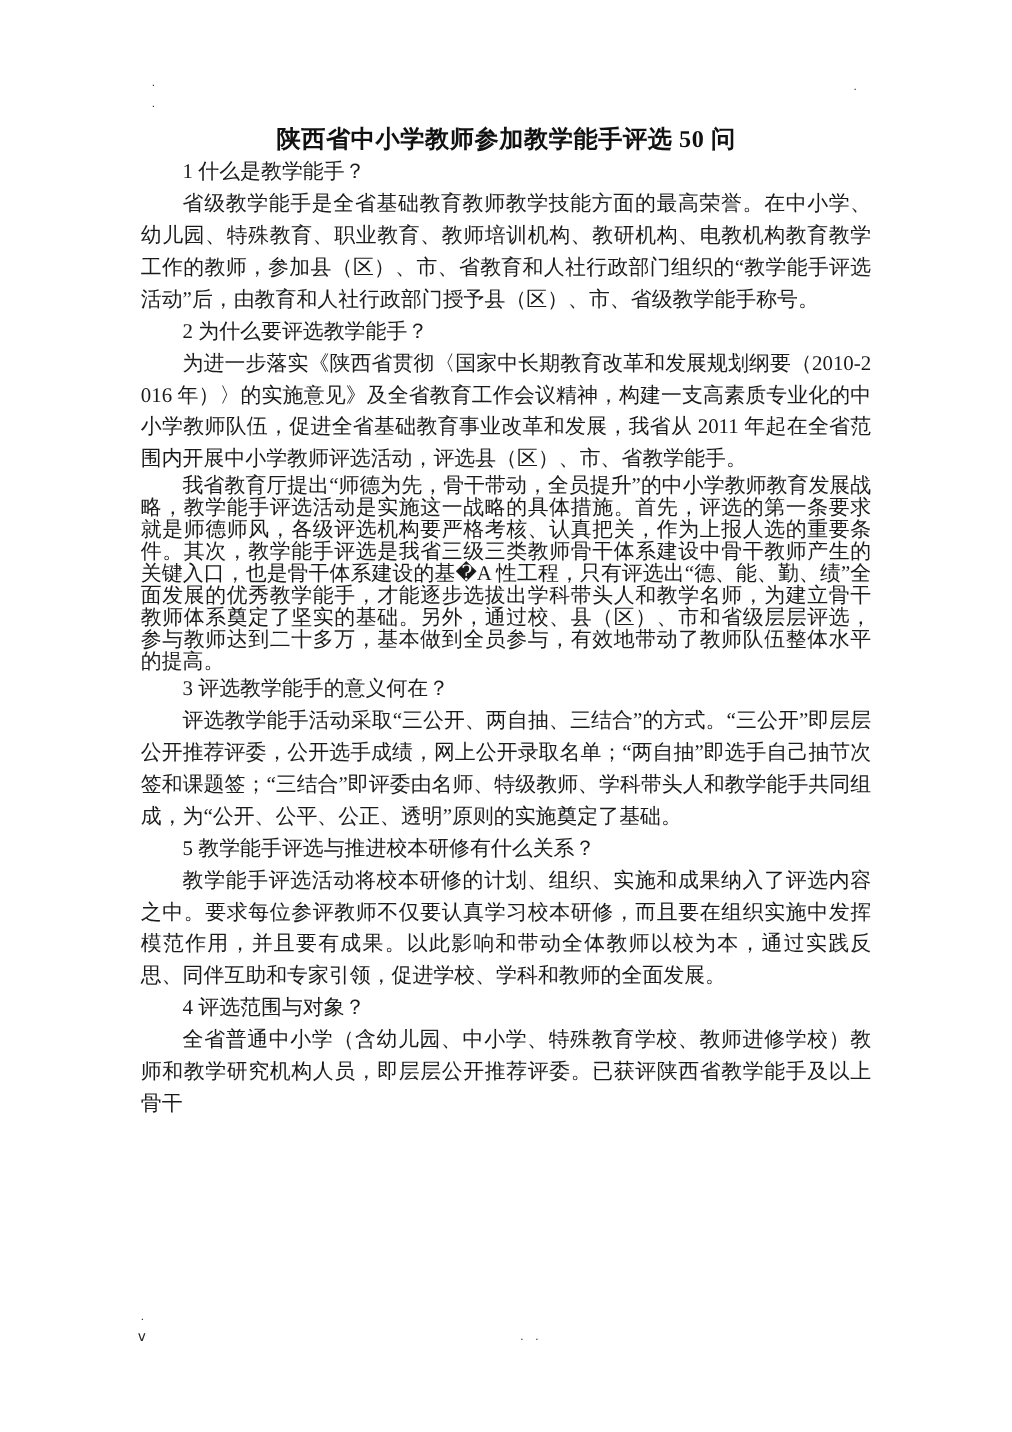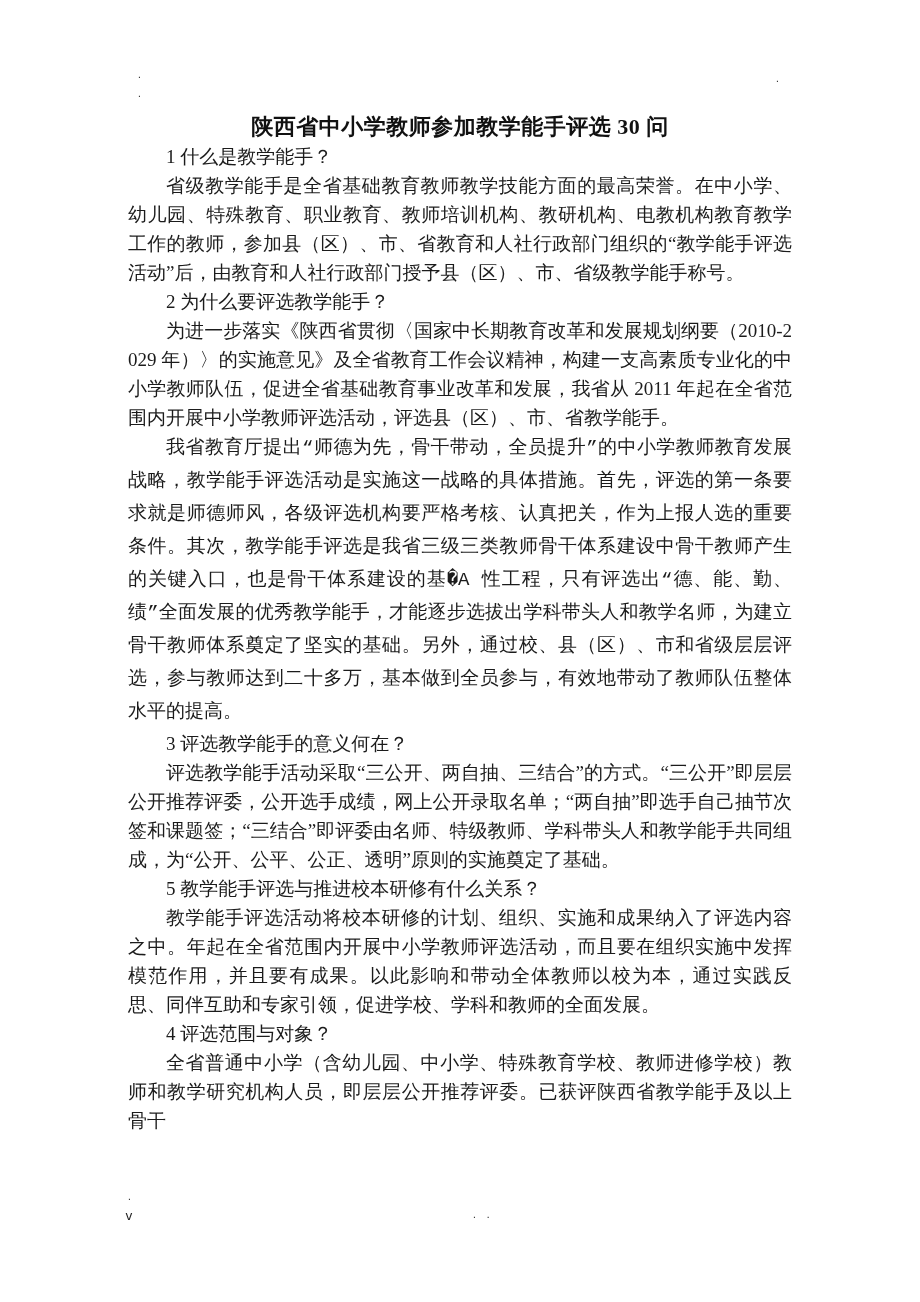--- a/index.html
+++ b/index.html
@@ -27,46 +27,46 @@
   .content {
     font-size: 19px;
     line-height: 29px;
     text-align: justify;
   }
   .para {
     margin: 0;
     text-indent: 38px;
     word-break: break-all;
   }
-  .para.loose { line-height: 33px; font-family: Liberation Mono, monospace; }
+  .para.loose { line-height: 20px; }
   .stray {
     position: absolute;
     color: #222222;
     font-family: "DejaVu Sans Mono", monospace;
     line-height: 1;
   }
   .stray.dot { font-size: 8px; }
   .stray.vee { font-size: 13px; }
 </style>
 </head>
 <body>
 
 <div class="page">
-  <h1 class="doc-title">陕西省中小学教师参加教学能手评选 30 问</h1>
+  <h1 class="doc-title">陕西省中小学教师参加教学能手评选 50 问</h1>
 
   <div class="content">
     <p class="para">1 什么是教学能手？</p>
     <p class="para">省级教学能手是全省基础教育教师教学技能方面的最高荣誉。在中小学、幼儿园、特殊教育、职业教育、教师培训机构、教研机构、电教机构教育教学工作的教师，参加县（区）、市、省教育和人社行政部门组织的“教学能手评选活动”后，由教育和人社行政部门授予县（区）、市、省级教学能手称号。</p>
     <p class="para">2 为什么要评选教学能手？</p>
-    <p class="para">为进一步落实《陕西省贯彻〈国家中长期教育改革和发展规划纲要（2010-2029 年）〉的实施意见》及全省教育工作会议精神，构建一支高素质专业化的中小学教师队伍，促进全省基础教育事业改革和发展，我省从 2011 年起在全省范围内开展中小学教师评选活动，评选县（区）、市、省教学能手。</p>
+    <p class="para">为进一步落实《陕西省贯彻〈国家中长期教育改革和发展规划纲要（2010-2016 年）〉的实施意见》及全省教育工作会议精神，构建一支高素质专业化的中小学教师队伍，促进全省基础教育事业改革和发展，我省从 2011 年起在全省范围内开展中小学教师评选活动，评选县（区）、市、省教学能手。</p>
     <p class="para loose">我省教育厅提出“师德为先，骨干带动，全员提升”的中小学教师教育发展战略，教学能手评选活动是实施这一战略的具体措施。首先，评选的第一条要求就是师德师风，各级评选机构要严格考核、认真把关，作为上报人选的重要条件。其次，教学能手评选是我省三级三类教师骨干体系建设中骨干教师产生的关键入口，也是骨干体系建设的基�A 性工程，只有评选出“德、能、勤、绩”全面发展的优秀教学能手，才能逐步选拔出学科带头人和教学名师，为建立骨干教师体系奠定了坚实的基础。另外，通过校、县（区）、市和省级层层评选，参与教师达到二十多万，基本做到全员参与，有效地带动了教师队伍整体水平的提高。</p>
     <p class="para">3 评选教学能手的意义何在？</p>
     <p class="para">评选教学能手活动采取“三公开、两自抽、三结合”的方式。“三公开”即层层公开推荐评委，公开选手成绩，网上公开录取名单；“两自抽”即选手自己抽节次签和课题签；“三结合”即评委由名师、特级教师、学科带头人和教学能手共同组成，为“公开、公平、公正、透明”原则的实施奠定了基础。</p>
     <p class="para">5 教学能手评选与推进校本研修有什么关系？</p>
-    <p class="para">教学能手评选活动将校本研修的计划、组织、实施和成果纳入了评选内容之中。年起在全省范围内开展中小学教师评选活动，而且要在组织实施中发挥模范作用，并且要有成果。以此影响和带动全体教师以校为本，通过实践反思、同伴互助和专家引领，促进学校、学科和教师的全面发展。</p>
+    <p class="para">教学能手评选活动将校本研修的计划、组织、实施和成果纳入了评选内容之中。要求每位参评教师不仅要认真学习校本研修，而且要在组织实施中发挥模范作用，并且要有成果。以此影响和带动全体教师以校为本，通过实践反思、同伴互助和专家引领，促进学校、学科和教师的全面发展。</p>
     <p class="para">4 评选范围与对象？</p>
     <p class="para">全省普通中小学（含幼儿园、中小学、特殊教育学校、教师进修学校）教师和教学研究机构人员，即层层公开推荐评委。已获评陕西省教学能手及以上骨干</p>
   </div>
 </div>
 
 <span class="stray dot" style="left:137px; top:72px;">.</span>
 <span class="stray dot" style="left:137px; top:91px;">.</span>
 <span class="stray dot" style="left:775px; top:76px;">.</span>
 <span class="stray dot" style="left:127px; top:1194px;">.</span>
 <span class="stray vee" style="left:125px; top:1209px;">v</span>

